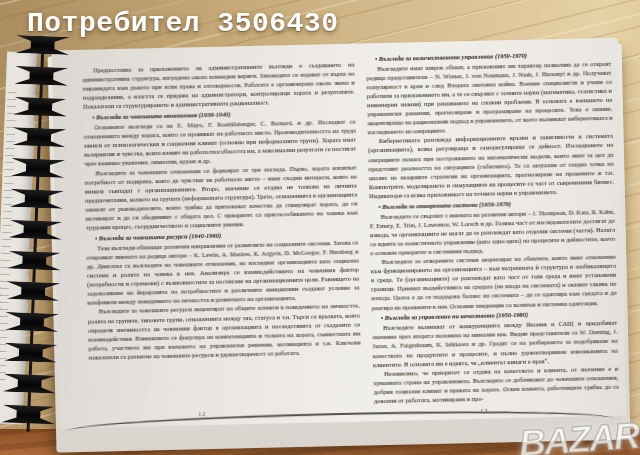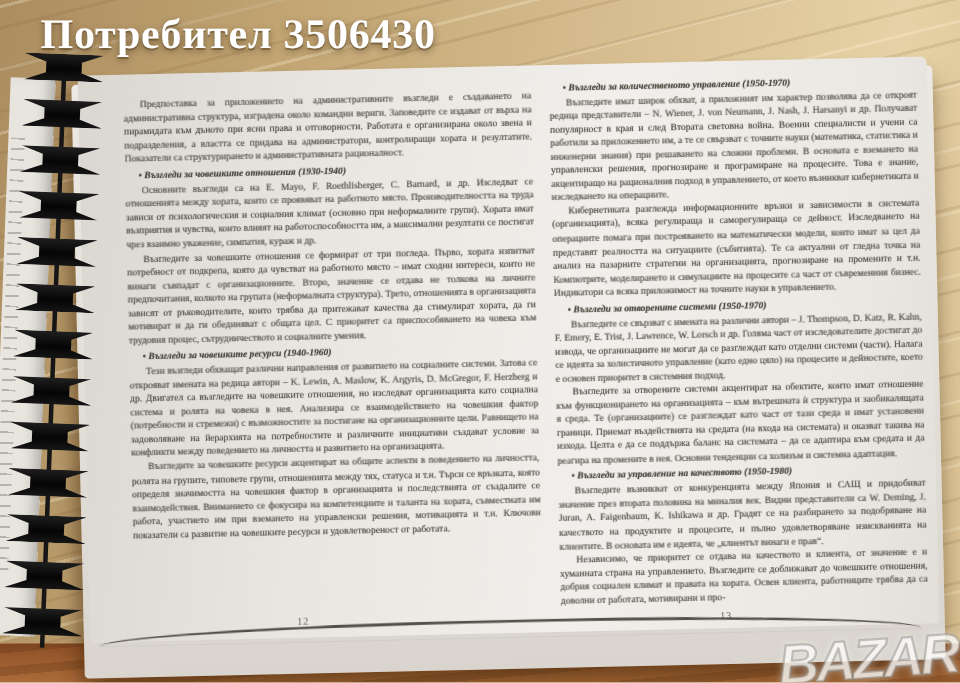--- a/index.html
+++ b/index.html
@@ -71,21 +71,21 @@
     background:#161616; transform:translateX(-50%);
   }
   .tooth {
     position:relative; width:54px; height:18px; margin-bottom:12.8px; border-radius:2px;
     background:linear-gradient(180deg,#1f1f1f,#050505 55%,#161616);
     clip-path:polygon(0 0,100% 0,72% 30%,72% 70%,100% 100%,0 100%,28% 70%,28% 30%);
   }
   
   .username {
     position:absolute; left:27px; top:8px; z-index:10;
-    font-family:Liberation Serif, serif; font-weight:bold; font-size:28px;
+    font-family:Liberation Mono, monospace; font-weight:bold; font-size:28px;
     color:#ffffff; letter-spacing:.5px;
     text-shadow:0 1px 0 rgba(90,70,40,.5), 0 2px 5px rgba(60,40,15,.5);
   }
   .watermark {
     position:absolute; right:2px; bottom:-6px; z-index:9;
     font-family:"Liberation Sans", sans-serif; font-weight:bold; font-style:italic;
     font-size:37px; letter-spacing:-2px; transform:rotate(-4deg);
     color:rgba(252,252,250,.92); -webkit-text-stroke:1.5px rgba(140,138,134,.55);
     opacity:.85; text-shadow:0 0 6px rgba(255,255,255,.55);
   }

